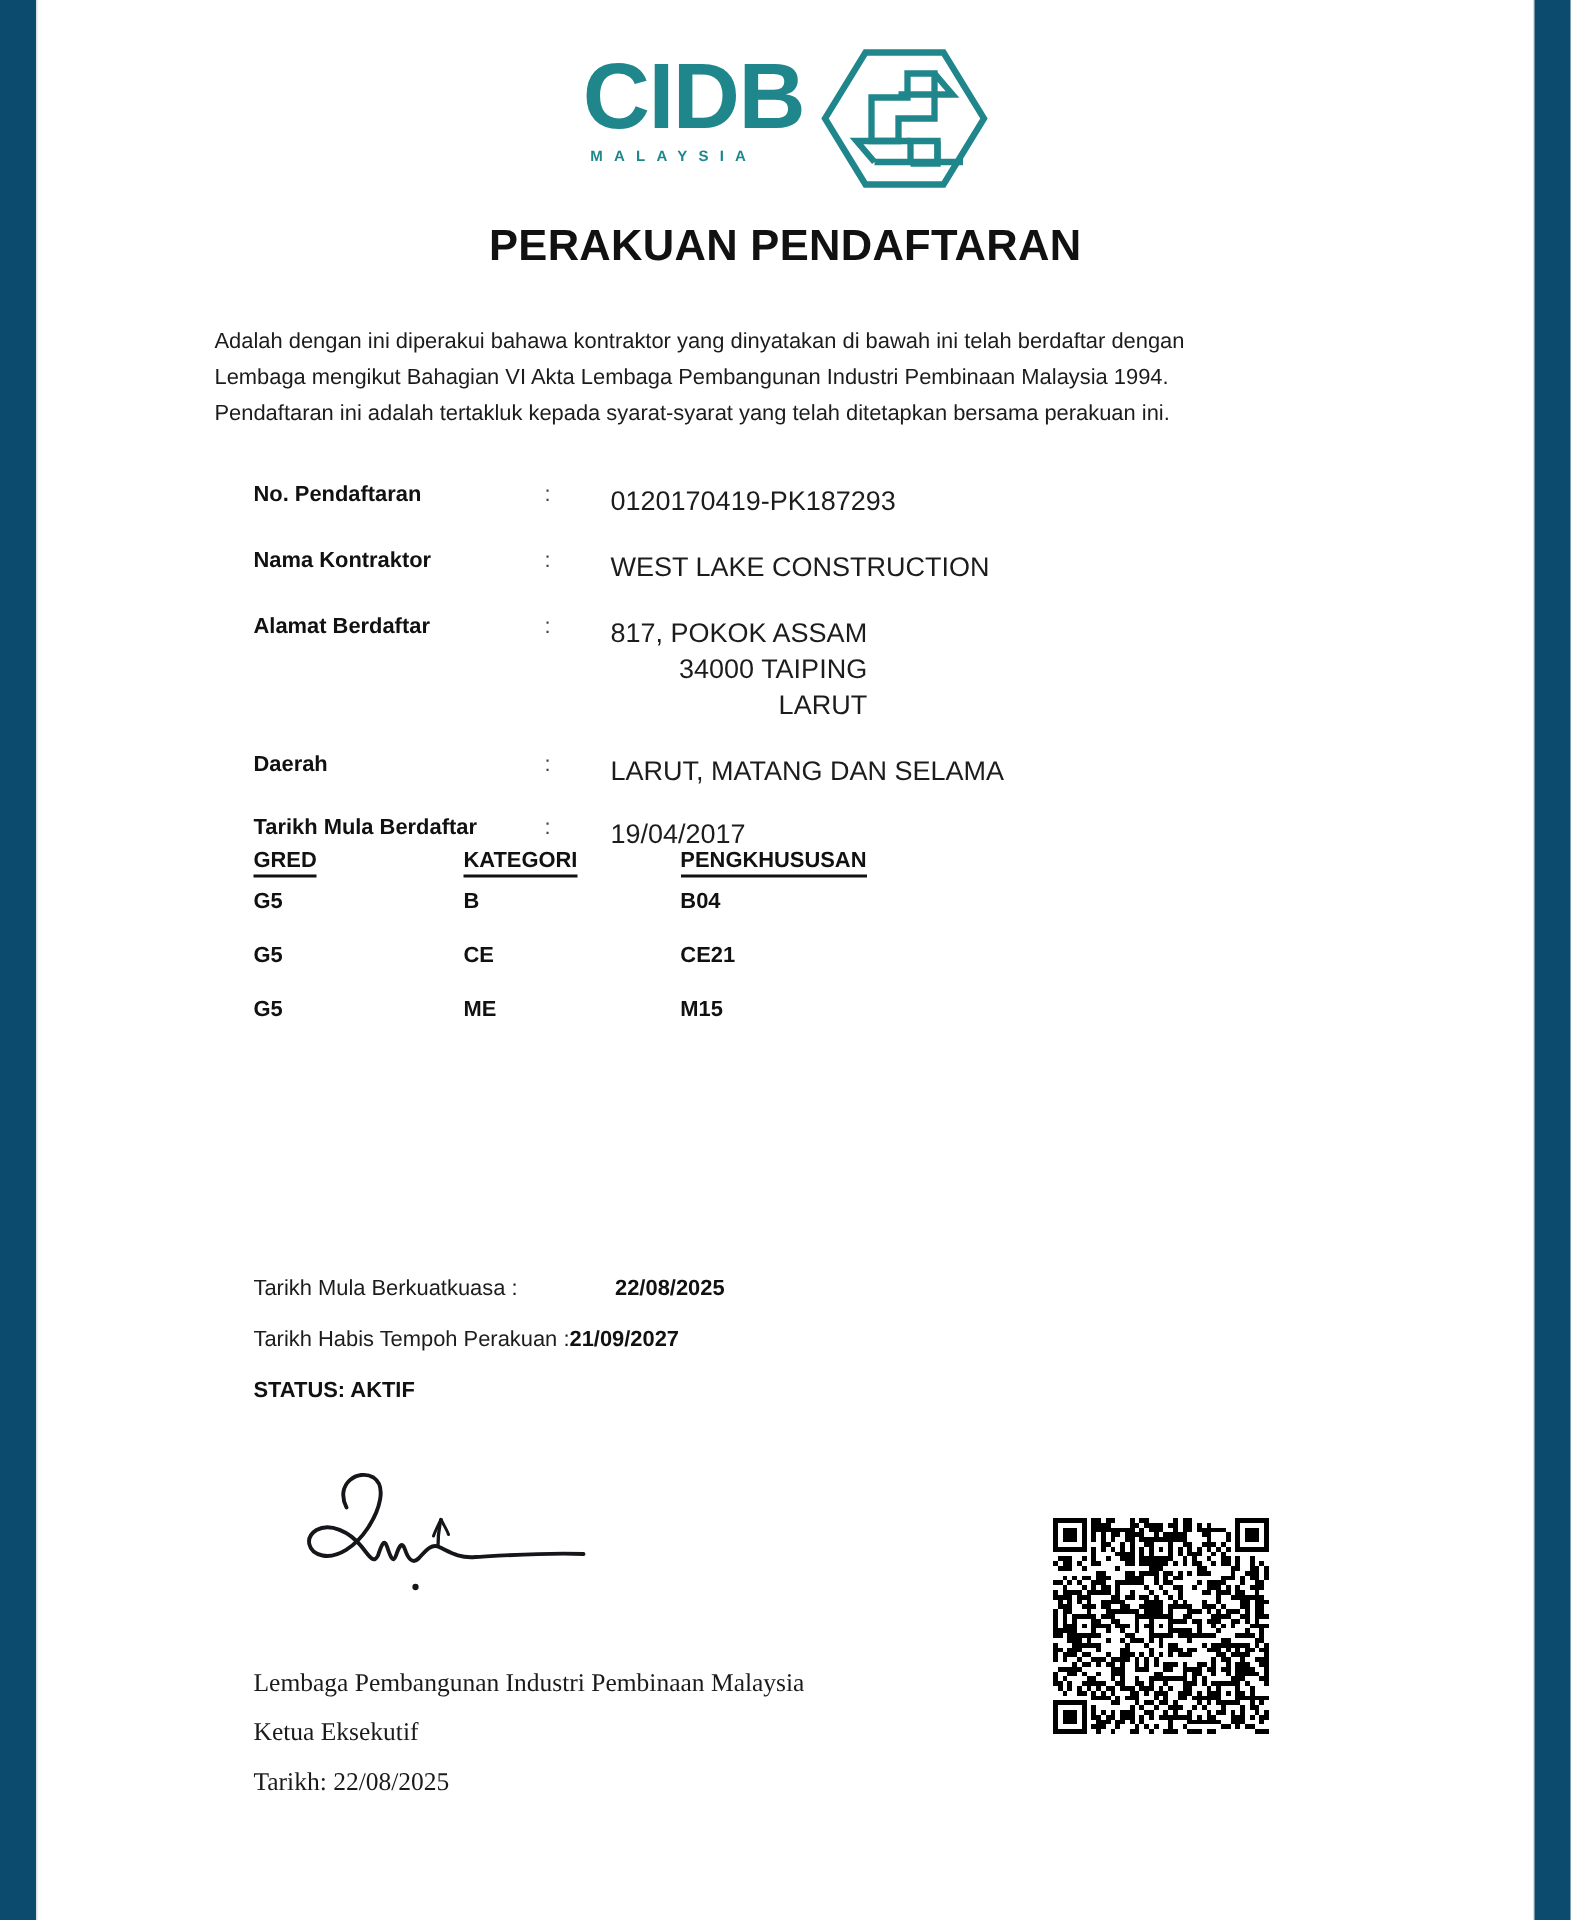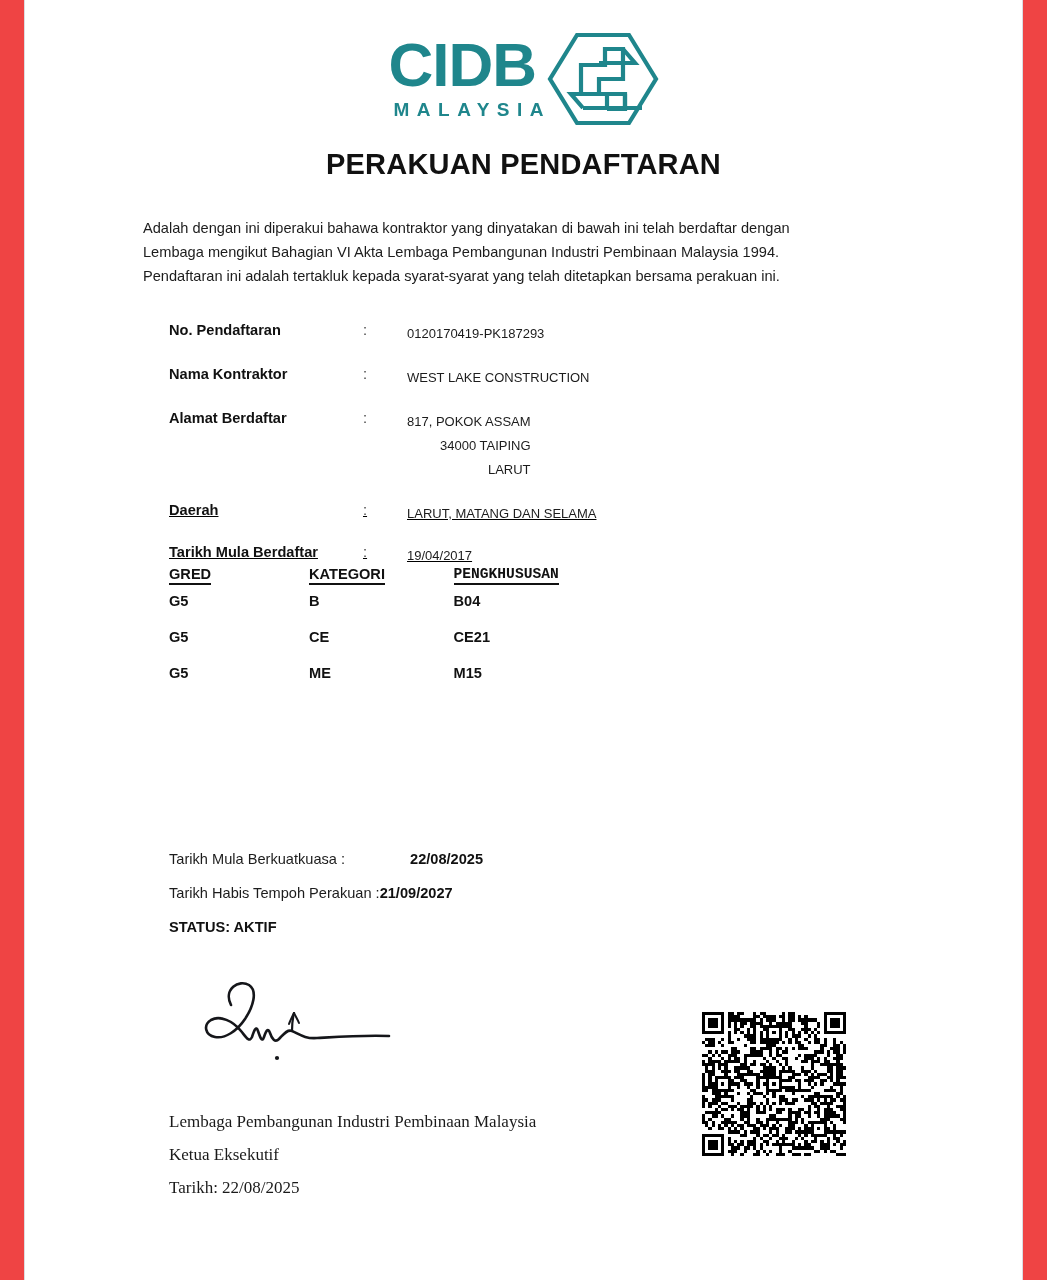--- a/index.html
+++ b/index.html
@@ -13,21 +13,21 @@
     background: #e8e9ed;
     font-family: "Liberation Sans", sans-serif;
     color: #000;
     overflow: hidden;
   }
 
   .page-backdrop {
     position: relative;
     width: 1047px;
     height: 1280px;
-    background: #ef4444;
+    background: #0c4a6e;
   }
 
   .document {
     position: absolute;
     left: 25px;
     top: 0;
     width: 997px;
     height: 1280px;
     background: #ffffff;
     box-shadow: 0 0 0 1px #dcdde1;
@@ -57,21 +57,21 @@
     letter-spacing: -1px;
     color: #1f868c;
     line-height: 1;
   }
   .logo-sub {
     position: absolute;
     left: 5px;
     top: 68px;
     font-family: "Liberation Sans", sans-serif;
     font-weight: bold;
-    font-size: 19px;
+    font-size: 10px;
     letter-spacing: 7.5px;
     color: #1f868c;
     line-height: 1;
   }
   .logo-mark {
     position: absolute;
     left: 158px;
     top: 0px;
   }
 
@@ -106,36 +106,36 @@
     position: absolute;
     left: 144px;
     top: 322px;
     width: 800px;
   }
   .detail-row {
     display: flex;
     align-items: flex-start;
     margin-bottom: 20px;
   }
-  .detail-row.tight { margin-bottom: 18px; text-decoration: underline; }
+  .detail-row.tight { margin-bottom: 18px; }
   .detail-label {
     width: 194px;
     font-size: 14.6px;
     font-weight: bold;
     color: #111;
     flex: 0 0 194px;
   }
   .detail-colon {
     width: 44px;
     flex: 0 0 44px;
     font-size: 14.6px;
     color: #444;
   }
   .detail-value {
-    font-size: 13px;
+    font-size: 18px;
     color: #1c1c1c;
     line-height: 24px;
   }
   .detail-value div { line-height: 24px; text-align: right; }
 
   
   .grade-table {
     position: absolute;
     left: 144px;
     top: 566px;
@@ -155,21 +155,21 @@
   }
   .grade-table td {
     text-align: left;
     font-size: 14.6px;
     font-weight: bold;
     padding: 0 0 20px 0;
     color: #111;
   }
   .col-gred   { width: 122px; }
   .col-kat    { width: 126px; }
-  .col-pengk  { width: 240px; font-family: Liberation Mono, monospace; }
+  .col-pengk  { width: 240px; }
 
   
   .validity {
     position: absolute;
     left: 144px;
     top: 851px;
     width: 600px;
   }
   .validity-row {
     display: flex;

